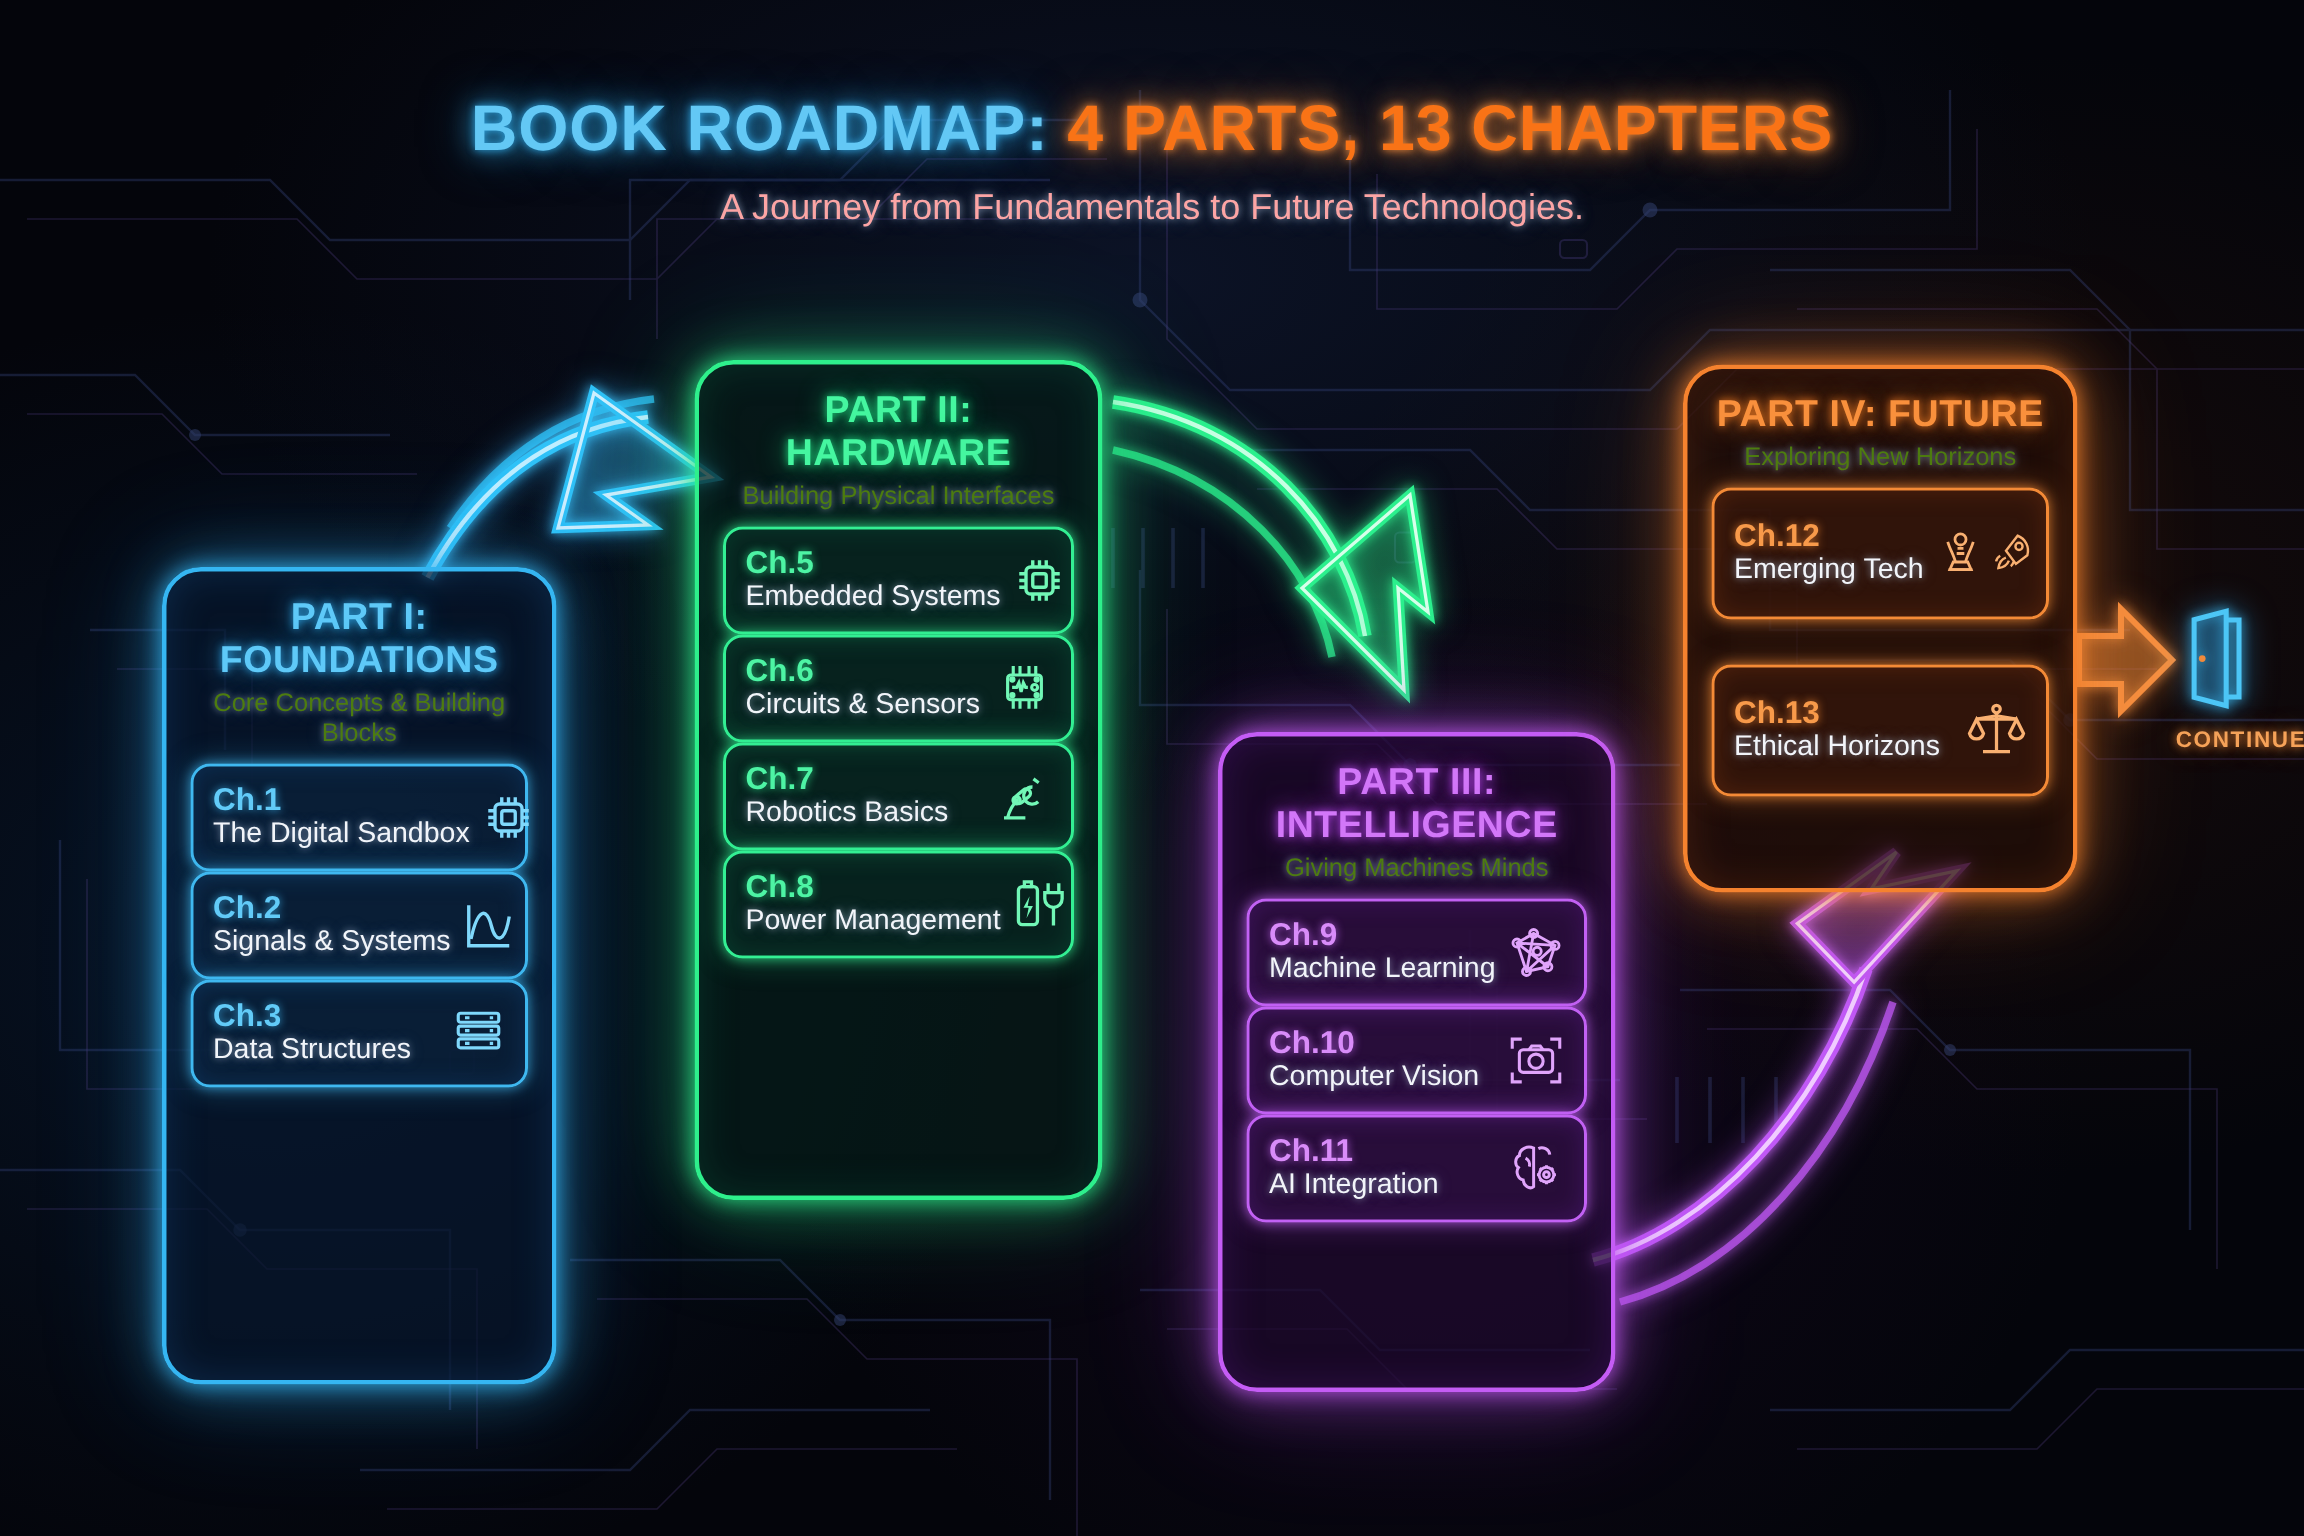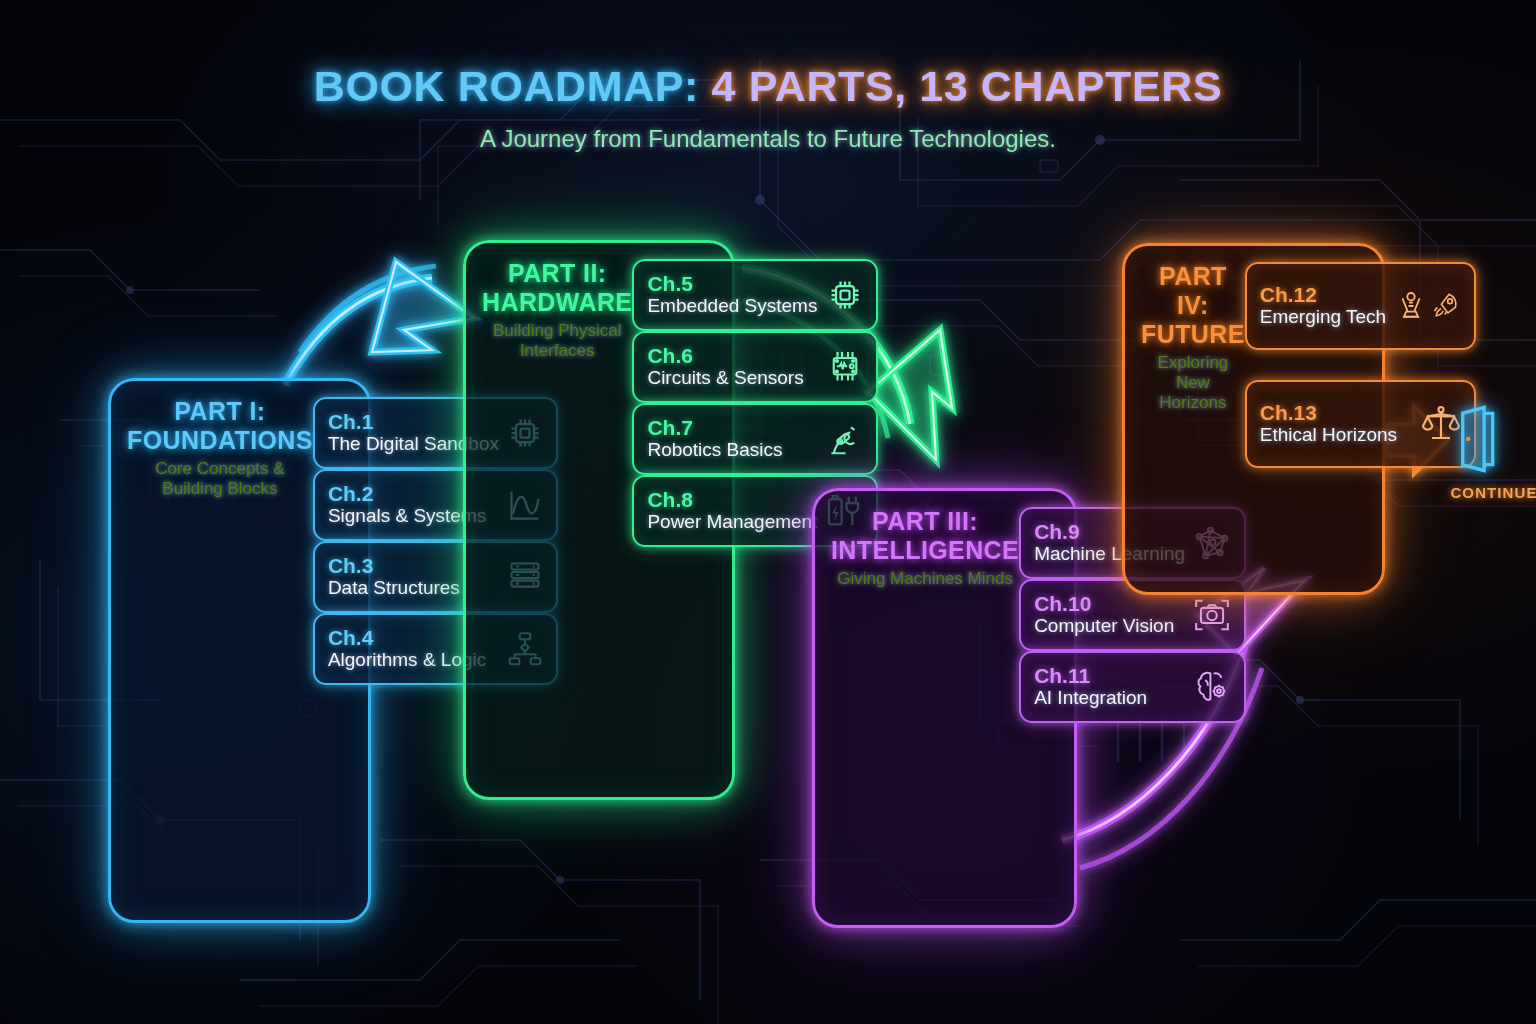--- a/index.html
+++ b/index.html
@@ -15,27 +15,27 @@
       #04050b;
   }
   #circuit{ position:absolute; inset:0; z-index:0; opacity:.62; }
   #arrows{ position:absolute; inset:0; z-index:3; pointer-events:none; }
 
   
   .header{ position:absolute; top:62px; left:0; width:100%; text-align:center; z-index:5; }
   .title{ font-size:43px; font-weight:bold; letter-spacing:.6px;
           font-family:"Liberation Sans", sans-serif; font-stretch:condensed; }
   .t-blue{ color:#63c8f5; text-shadow:0 0 6px #2fa4e0,0 0 18px rgba(47,164,224,.85),0 0 34px rgba(47,164,224,.5); }
-  .t-orange{ color:#c4b5fd; text-shadow:0 0 6px #ef8a3c,0 0 18px rgba(239,138,60,.85),0 0 34px rgba(239,138,60,.5); }
-  .subtitle{ margin-top:14px; font-size:24px; color:#86efac;
+  .t-orange{ color:#f97316; text-shadow:0 0 6px #ef8a3c,0 0 18px rgba(239,138,60,.85),0 0 34px rgba(239,138,60,.5); }
+  .subtitle{ margin-top:14px; font-size:24px; color:#fca5a5;
              text-shadow:0 0 5px rgba(190,215,245,.65),0 0 14px rgba(120,160,215,.45); }
 
   
   .part{ position:absolute; border-radius:26px; border:3px solid; padding:16px 16px 18px;
-         z-index:4; display:flex; }
+         z-index:4; display:flex; flex-direction:column; }
   .part-head{ text-align:center; margin-bottom:10px; }
   .part-title{ font-size:25px; font-weight:bold; letter-spacing:.4px; font-stretch:condensed; }
   .part-sub{ font-size:17px; color:#4d7c0f; margin-top:4px; line-height:1.18;
              text-shadow:0 0 4px rgba(190,215,245,.6),0 0 11px rgba(130,165,215,.4); }
   .chapters{ display:flex; flex-direction:column; gap:0; flex:1; }
   .chapter{ border-radius:13px; border:2px solid; padding:8px 13px 9px;
             display:flex; align-items:center; justify-content:space-between; min-height:72px; }
   .ch-text{ display:flex; flex-direction:column; }
   .ch-num{ font-size:21px; font-weight:bold; line-height:1.12; font-stretch:condensed; }
   .ch-name{ font-size:19px; color:#f2f5fa; line-height:1.18; white-space:nowrap;
@@ -231,35 +231,20 @@
       </div>
       <span class="ch-icon">
         <svg width="36" height="36" viewBox="0 0 24 24" fill="none" stroke="#7fd8fb" stroke-width="1.4">
           <rect x="3" y="3" width="18" height="4" rx="1"></rect>
             <rect x="3" y="8.7" width="18" height="4" rx="1"></rect>
           <rect x="3" y="14.4" width="18" height="4" rx="1"></rect>
           <path d="M6 5h2M6 10.7h2M6 16.4h2M17 5h1.5M17 10.7h1.5M17 16.4h1.5"></path>
         </svg>
       </span>
     </div>
-    <div class="chapter">
-      <div class="ch-text">
-        <span class="ch-num">Ch.4</span>
-        <span class="ch-name">Algorithms &amp; Logic</span>
-      </div>
-      <span class="ch-icon">
-        <svg width="36" height="36" viewBox="0 0 24 24" fill="none" stroke="#7fd8fb" stroke-width="1.4">
-          <rect x="8.5" y="1.5" width="7" height="4" rx="1.2"></rect>
-          <path d="M12 5.5v3M12 8.5 L14.6 11 L12 13.5 L9.4 11 Z"></path>
-          <path d="M12 13.5v2M5 15.5h14M5 15.5v3M19 15.5v3"></path>
-          <rect x="1.8" y="18.2" width="6.4" height="4" rx="1.2"></rect>
-          <rect x="15.8" y="18.2" width="6.4" height="4" rx="1.2"></rect>
-        </svg>
-      </span>
-    </div>
   </div>
 </div>
 
 <div class="part" id="part2">
   <div class="part-head">
     <div class="part-title">PART II: HARDWARE</div>
     <div class="part-sub">Building Physical Interfaces</div>
   </div>
   <div class="chapters">
     <div class="chapter">

